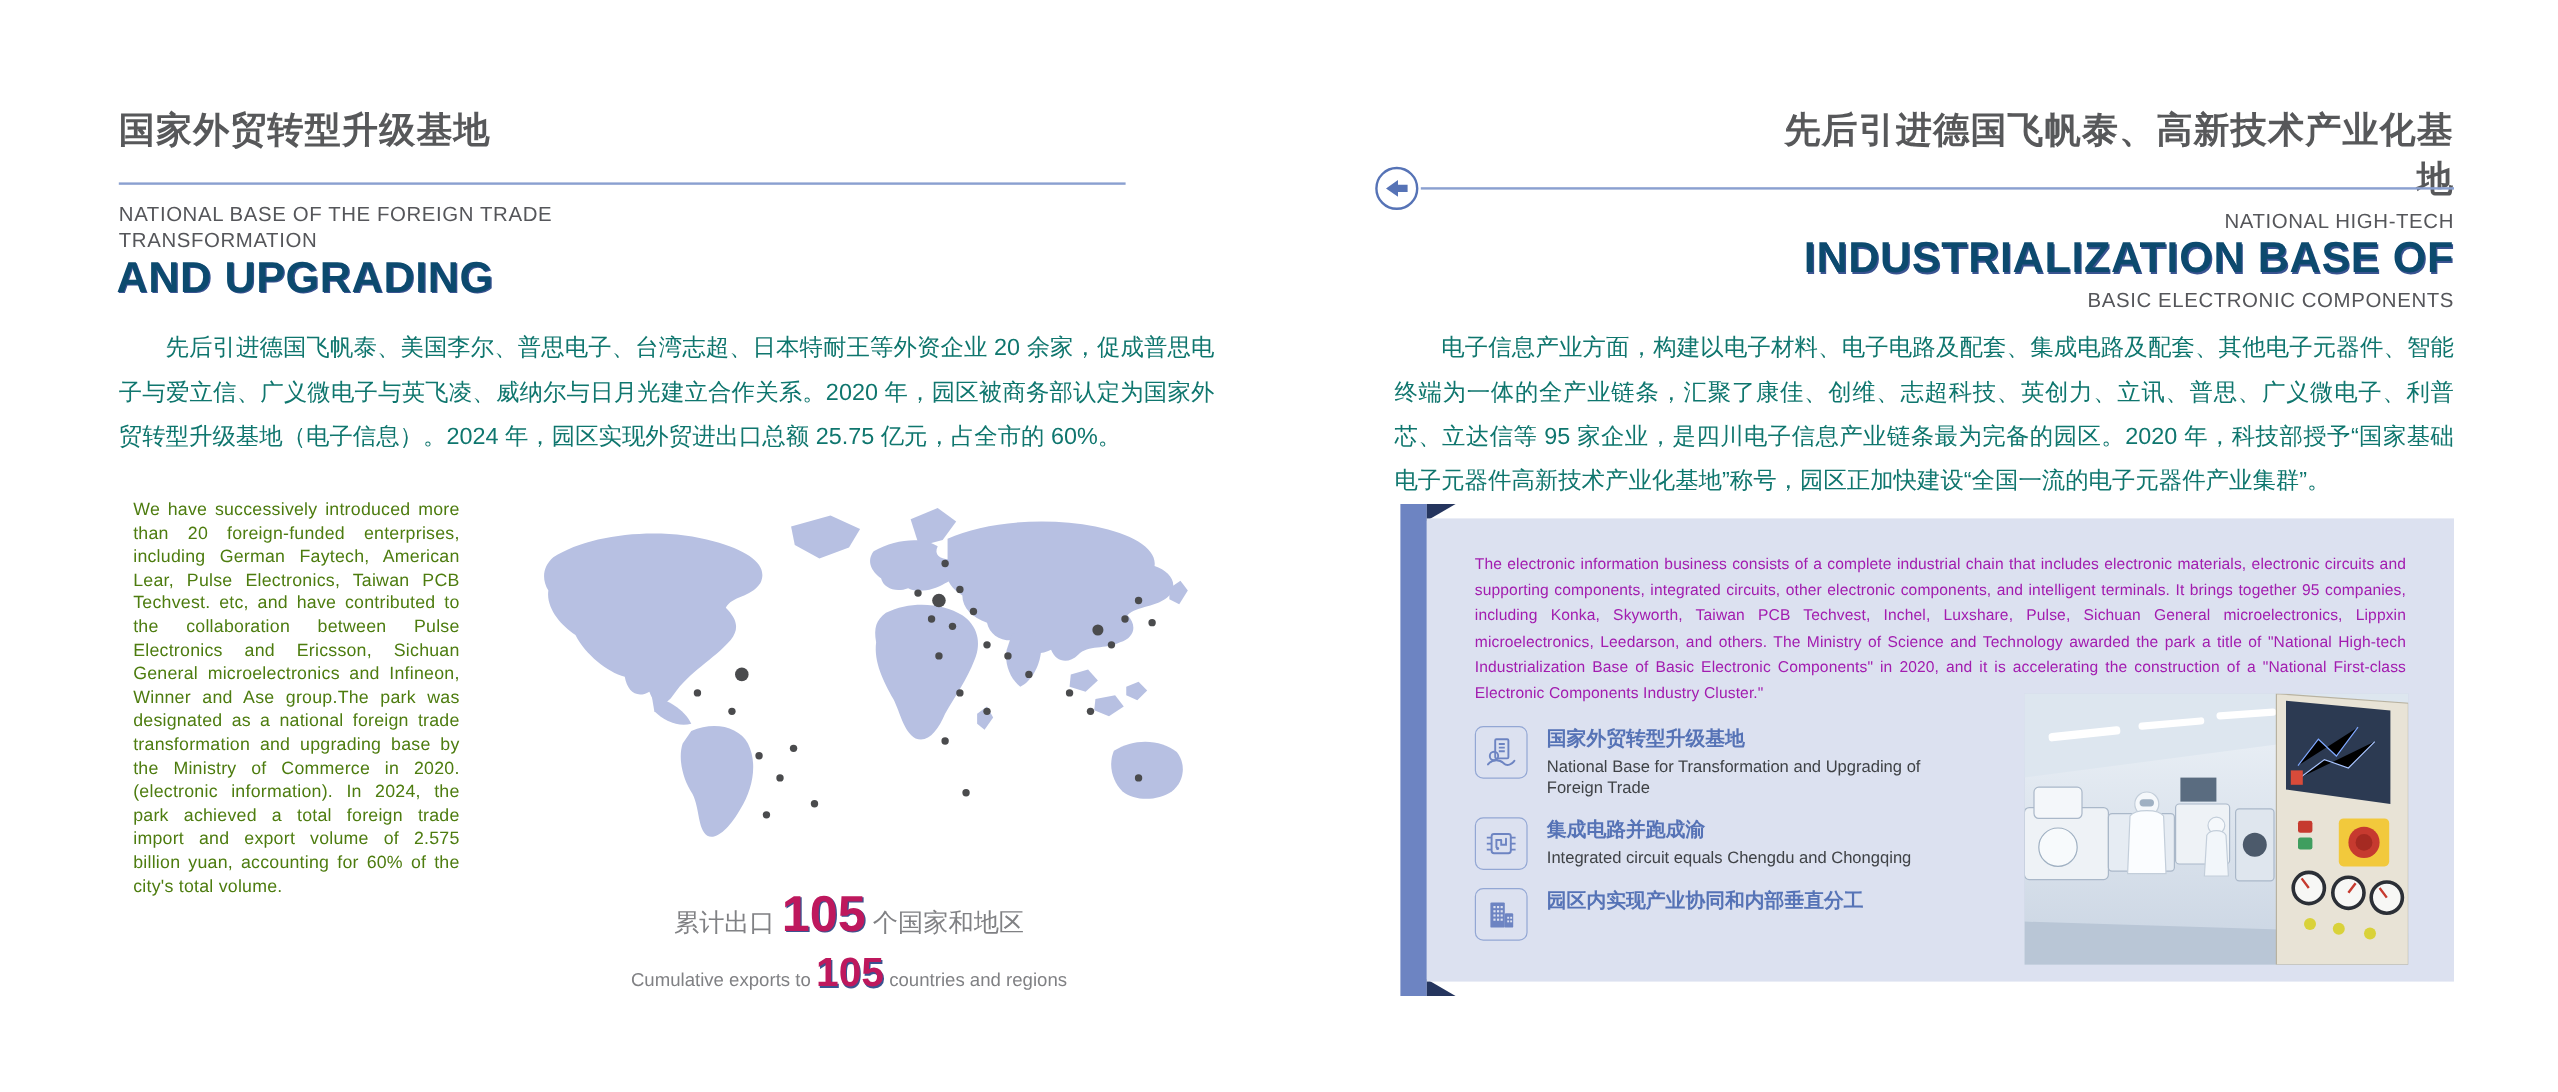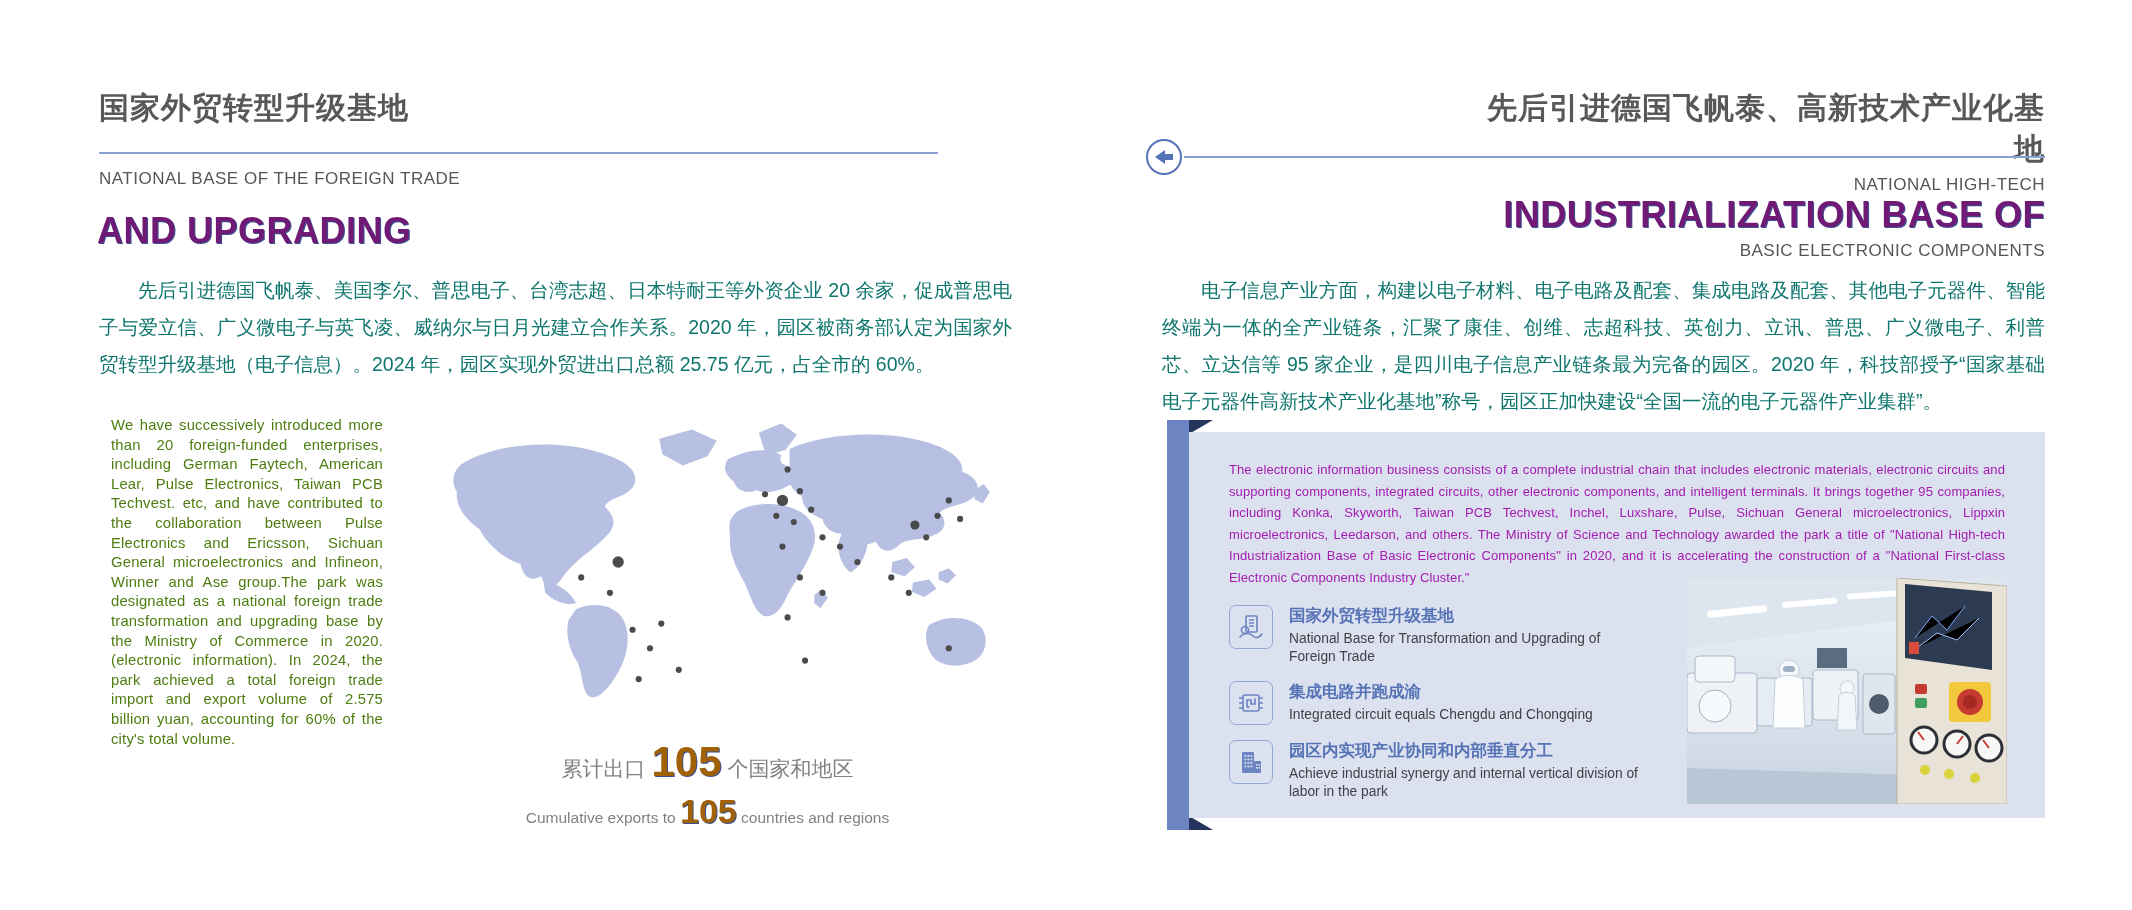--- a/index.html
+++ b/index.html
@@ -9,29 +9,29 @@
     font-family:"Liberation Sans","DejaVu Sans",sans-serif;
     -webkit-font-smoothing:antialiased;
   }
   .abs { position:absolute; }
 
   
   .cn-title { font-size:30px; font-weight:700; color:#57585a; letter-spacing:1px; }
   .rule { height:2px; background:#8aa0d0; }
   .sub-en { font-size:17px; line-height:22px; color:#55565a; letter-spacing:.5px; }
   .sub-hero {
-    font-size:36px; font-weight:800; color:#701a75; letter-spacing:.5px;
+    font-size:36px; font-weight:800; color:#0c4a6e; letter-spacing:.5px;
     text-shadow:1px 1px 0 #3a5391;
   }
   .zh-para {
     font-size:19.5px; line-height:37px; color:#0f766e;
     text-align:justify; text-indent:2em;
   }
   .big-num {
-    color:#a16207; font-weight:800; text-shadow:1px 1px 0 #3a5391;
+    color:#be185d; font-weight:800; text-shadow:1px 1px 0 #3a5391;
   }
 
   
   .en-col {
     width:272px; font-size:14.8px; line-height:19.6px; color:#4d7c0f;
     text-align:justify; letter-spacing:.2px;margin-left:12px;
   }
   .stat-line { width:575px; text-align:center; color:#808184; }
   .stat-zh { font-size:21px; }
   .stat-zh .big-num { font-size:42px; }
@@ -81,20 +81,21 @@
 <body>
 
 <section class="abs" style="left:0;top:0;width:1066px;height:910px;">
 
   <h1 class="abs cn-title" style="left:99px;top:88px;">国家外贸转型升级基地</h1>
 
   <div class="abs rule" style="left:99px;top:152px;width:839px;"></div>
 
   <div class="abs sub-en" style="left:99px;top:168px;">
     <div>NATIONAL BASE OF THE FOREIGN TRADE</div>
+    <div>TRANSFORMATION</div>
   </div>
 
   <div class="abs sub-hero" style="left:97px;top:210px;">AND UPGRADING</div>
 
   <p class="abs zh-para" style="left:99px;top:272px;width:913px;">先后引进德国飞帆泰、美国李尔、普思电子、台湾志超、日本特耐王等外资企业 20 余家，促成普思电子与爱立信、广义微电子与英飞凌、威纳尔与日月光建立合作关系。2020 年，园区被商务部认定为国家外贸转型升级基地（电子信息）。2024 年，园区实现外贸进出口总额 25.75 亿元，占全市的 60%。</p>
 
   <p class="abs en-col" style="left:99px;top:416px;">We have successively introduced more than 20 foreign-funded enterprises, including German Faytech, American Lear, Pulse Electronics, Taiwan PCB Techvest. etc, and have contributed to the collaboration between Pulse Electronics and Ericsson, Sichuan General microelectronics and Infineon, Winner and Ase group.The park was designated as a national foreign trade transformation and upgrading base by the Ministry of Commerce in 2020. (electronic information). In 2024, the park achieved a total foreign trade import and export volume of 2.575 billion yuan, accounting for 60% of the city's total volume.</p>
 
   <div class="abs" style="left:420px;top:406px;width:575px;height:312px;">
     <svg width="575" height="312" viewBox="0 0 560 300">
@@ -268,21 +269,20 @@
                   <rect x="14.5" y="18.5" width="1.8" height="1.8"></rect>
                 <rect x="20" y="17" width="1.6" height="1.6"></rect>
                   <rect x="22.5" y="17" width="1.6" height="1.6"></rect>
                 <rect x="20" y="20" width="1.6" height="1.6"></rect>
                   <rect x="22.5" y="20" width="1.6" height="1.6"></rect>
               </g>
             </svg>
           </div>
           <div>
             <div class="feature-title">园区内实现产业协同和内部垂直分工</div>
-            <div class="feature-desc">Achieve industrial synergy and internal vertical division of labor in the park</div>
           </div>
         </div>
       </div>
 
       <div class="photo">
         <svg width="320" height="226" viewBox="0 0 320 226">
           <defs>
             <linearGradient id="roomg" x1="0" y1="0" x2="0" y2="1">
               <stop offset="0" stop-color="#eef3f8"></stop>
                 <stop offset="1" stop-color="#c9d4e2"></stop>

